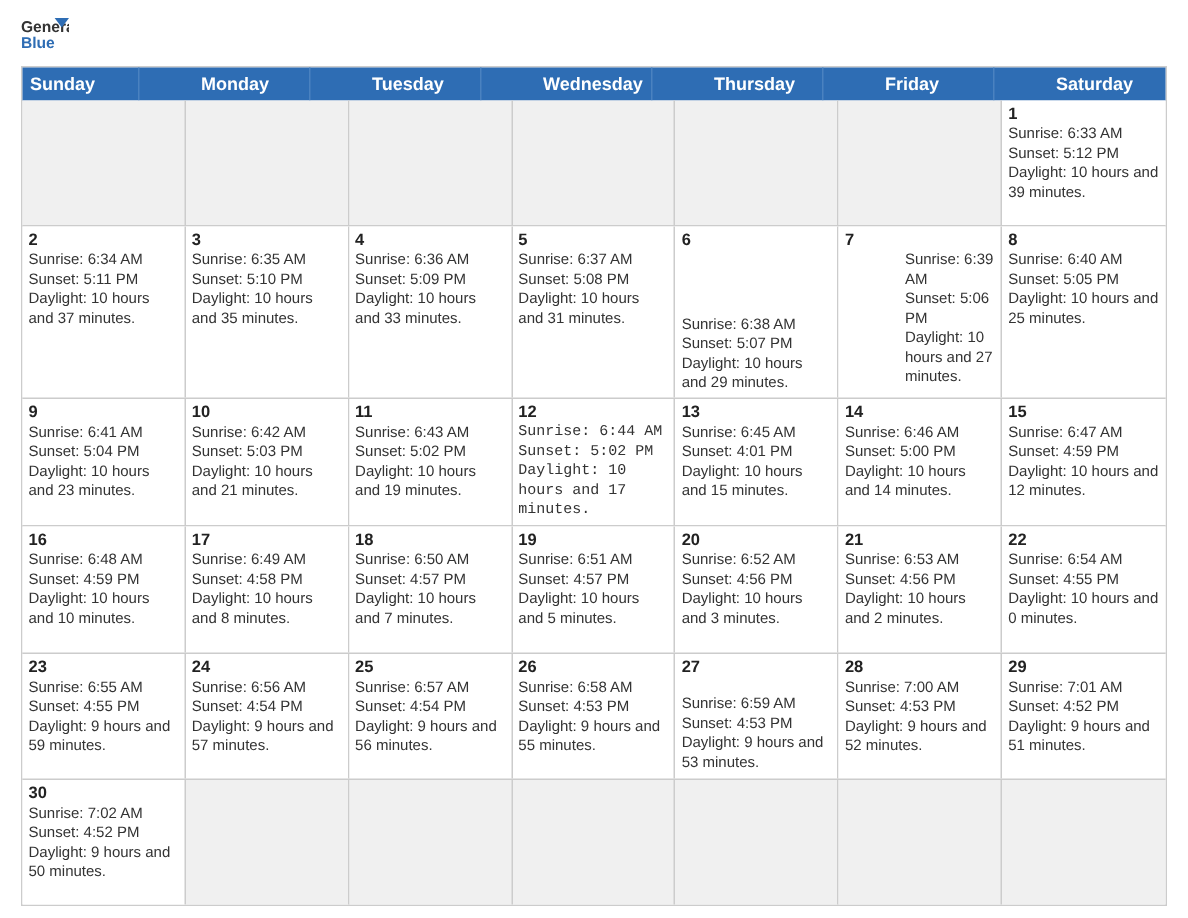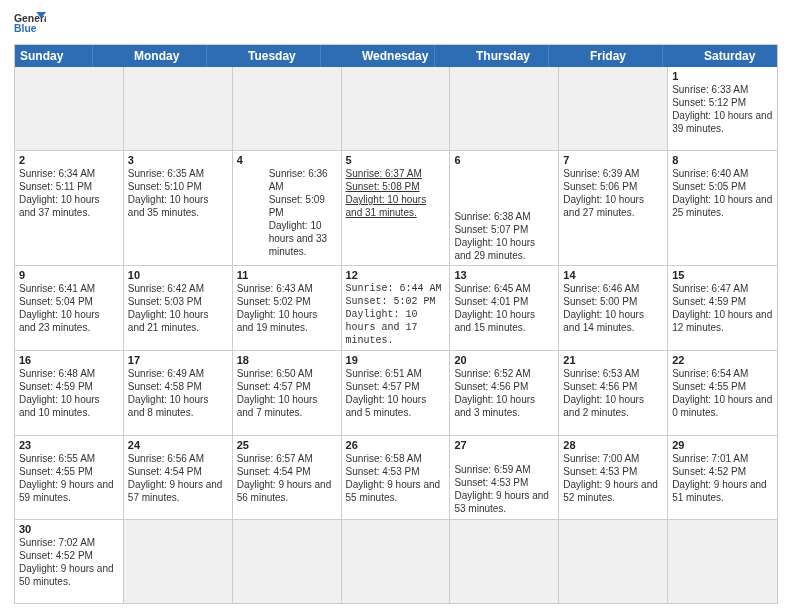--- a/index.html
+++ b/index.html
@@ -154,39 +154,39 @@
 Daylight: 10 hours and 37 minutes.</div>
           </div>
           <div class="cal-cell">
             <span class="day-num">3</span>
             <div class="cell-info" style="white-space: pre-line;">Sunrise: 6:35 AM
 Sunset: 5:10 PM
 Daylight: 10 hours and 35 minutes.</div>
           </div>
           <div class="cal-cell">
             <span class="day-num">4</span>
-            <div class="cell-info" style="white-space: pre-line; margin-left: 32px;">Sunrise: 6:36 AM
+            <div class="cell-info" style="white-space: pre-line;">Sunrise: 6:36 AM
 Sunset: 5:09 PM
 Daylight: 10 hours and 33 minutes.</div>
           </div>
           <div class="cal-cell">
             <span class="day-num">5</span>
-            <div class="cell-info" style="white-space: pre-line; text-decoration: underline;">Sunrise: 6:37 AM
+            <div class="cell-info" style="white-space: pre-line;">Sunrise: 6:37 AM
 Sunset: 5:08 PM
 Daylight: 10 hours and 31 minutes.</div>
           </div>
           <div class="cal-cell">
             <span class="day-num">6</span>
             <div class="cell-info" style="white-space: pre-line; margin-top: 44px;">Sunrise: 6:38 AM
 Sunset: 5:07 PM
 Daylight: 10 hours and 29 minutes.</div>
           </div>
           <div class="cal-cell">
             <span class="day-num">7</span>
-            <div class="cell-info" style="white-space: pre-line;">Sunrise: 6:39 AM
+            <div class="cell-info" style="white-space: pre-line; margin-left: 40px;">Sunrise: 6:39 AM
 Sunset: 5:06 PM
 Daylight: 10 hours and 27 minutes.</div>
           </div>
           <div class="cal-cell">
             <span class="day-num">8</span>
             <div class="cell-info" style="white-space: pre-line;">Sunrise: 6:40 AM
 Sunset: 5:05 PM
 Daylight: 10 hours and 25 minutes.</div>
           </div>
         </div>

